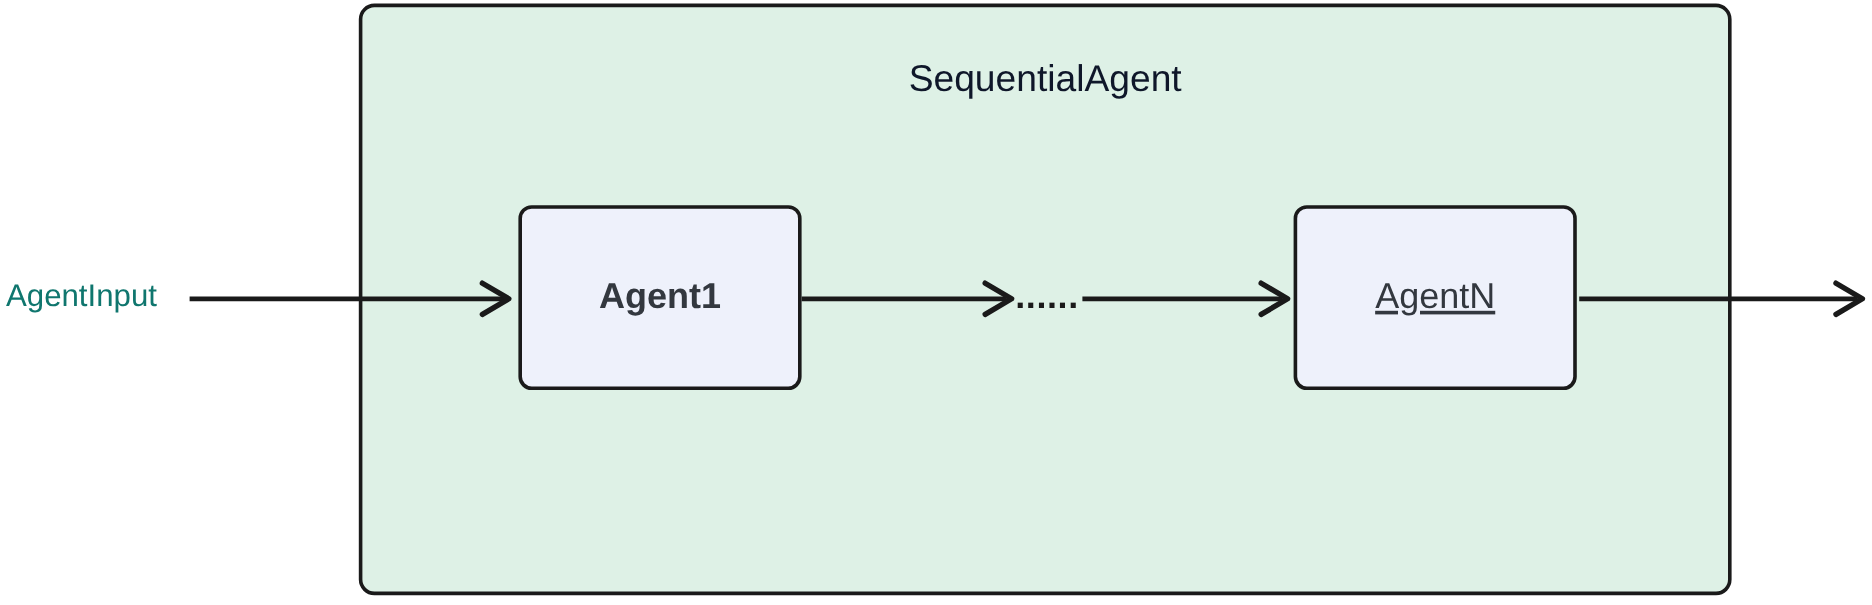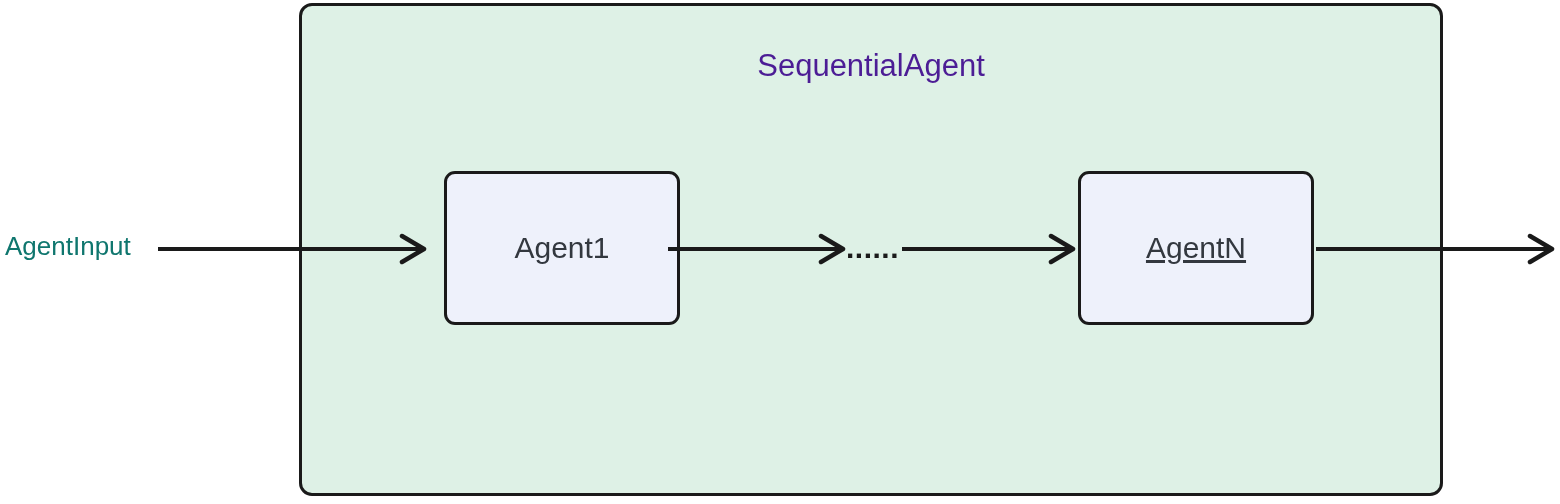--- a/index.html
+++ b/index.html
@@ -26,39 +26,39 @@
     border: 3.5px solid #1a1a1a;
     border-radius: 13px;
   }
   .cluster-title {
     position: absolute;
     left: 0;
     right: 0;
     top: 42px;
     text-align: center;
     font-size: 31px;
-    color: #4c1d95;
+    color: #0f172a;
     letter-spacing: 0px;
   }
   .node {
     position: absolute;
     box-sizing: border-box;
     width: 236px;
     height: 154px;
     top: 171px;
     background: #eef1fb;
     border: 3.5px solid #1a1a1a;
     border-radius: 11px;
     display: flex;
     align-items: center;
     justify-content: center;
     font-size: 30px;
     color: #33383f;
   }
-  .node-agent1 { left: 444px; }
+  .node-agent1 { left: 432px; font-weight: bold; }
   .node-agentn { left: 1078px; text-decoration: underline; }
   .input-label {
     position: absolute;
     left: 5px;
     top: 231px;
     font-size: 26px;
     color: #0f766e;
     text-align: right;
   }
   .ellipsis-label {

